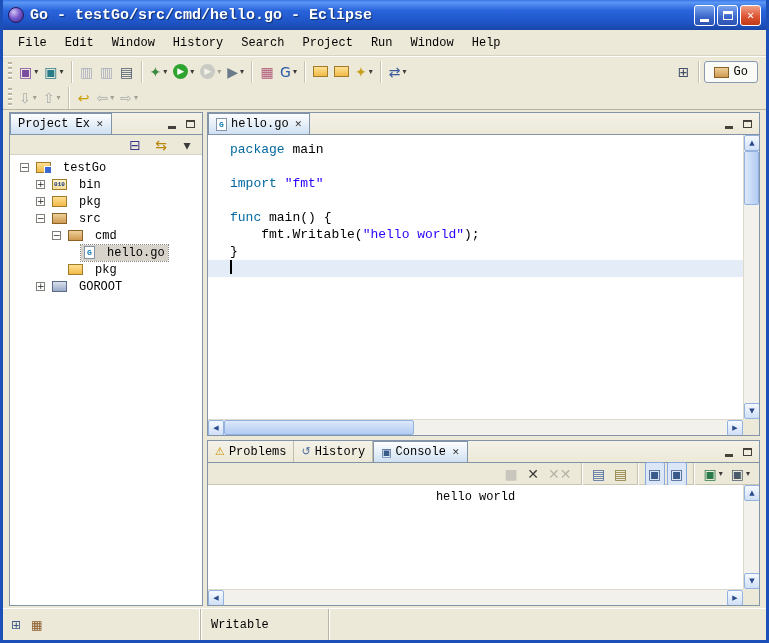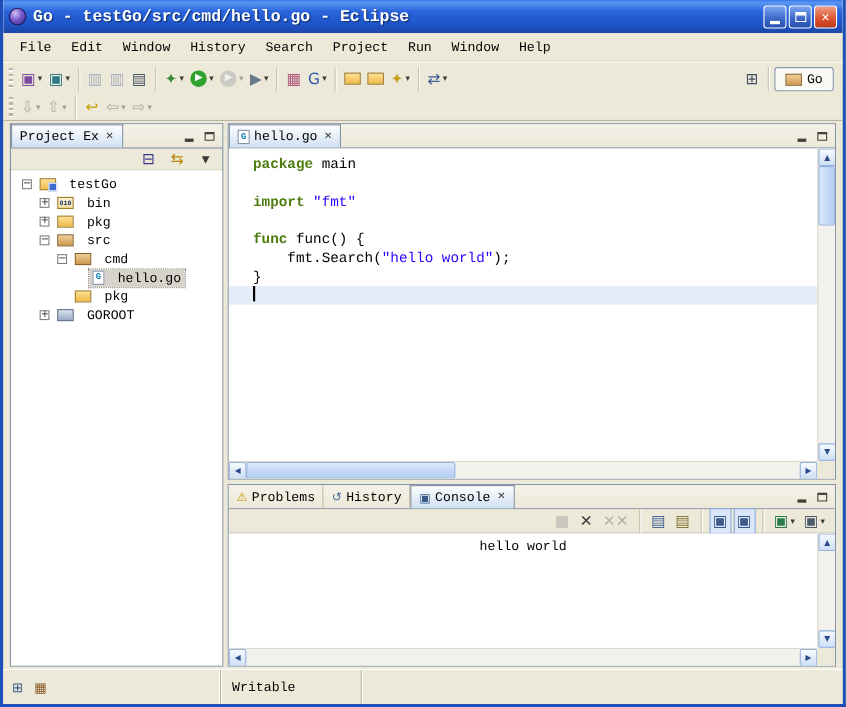--- a/index.html
+++ b/index.html
@@ -75,21 +75,21 @@
   .ticon.project::after { content:""; position:absolute; right:-2px; bottom:-2px; width:6px; height:6px; background:#3a6ad0; border:1px solid #fff; }
   .ticon.folder-bin::after { content:"010"; position:absolute; inset:0; font-size:6px; line-height:10px; text-align:center; color:#16357a; font-weight:bold; }
   .ticon.go-file { width:11px; height:13px; background:#fff; border:1px solid #8494a8; }
   .ticon.go-file::after { content:"G"; position:absolute; inset:0; font-size:8px; line-height:12px; text-align:center; color:#0a78b0; font-weight:bold; }
 
   
   .edit-body { flex:1; position:relative; background:#fff; overflow:hidden; }
   .code { position:absolute; left:0; top:0; right:16px; bottom:16px; padding-top:6px; font-size:13px; line-height:17px; overflow:hidden;}
   .code-line { height:17px; white-space:pre; padding-left:22px; }
   .code-line.current { background:#e3ecf7; }
-  .tok-k { color:#4d7c0f; font-weight:bold; }
+  .tok-k { color:#0369a1; font-weight:normal; }
   .tok-str { color:#2a00ff; }
   .tok-p { color:#000; }
   .caret { display:inline-block; width:2px; height:14px; background:#000; vertical-align:-2px; }
 
   
   .vscroll { position:absolute; top:0; right:0; bottom:16px; width:16px; background:#f2f1ec; border-left:1px solid #ddd9cc; display:flex; flex-direction:column;}
   .hscroll { position:absolute; left:0; right:16px; bottom:0; height:16px; background:#f2f1ec; border-top:1px solid #ddd9cc; display:flex;}
   .sbtn { width:16px; height:16px; flex:none; background:linear-gradient(180deg,#f6faff,#cfdff6); border:1px solid #93b2e0; border-radius:2px;
     color:#2a4a8a; font-size:7px; display:flex; align-items:center; justify-content:center; font-family:"DejaVu Sans",sans-serif;}
   .vthumb { height:54px; background:linear-gradient(90deg,#dcE8fa,#b2ccf2); border:1px solid #93b2e0; border-radius:2px; }
@@ -347,22 +347,22 @@
               <span class="psh-max"></span>
             </span>
         </span>
       </div>
       <div class="edit-body">
         <div class="code" id="code">
             <div class="code-line"><span class="tok-k">package</span><span class="tok-p"> main</span></div>
             <div class="code-line"></div>
             <div class="code-line"><span class="tok-k">import</span><span class="tok-p"> </span><span class="tok-str">"fmt"</span></div>
             <div class="code-line"></div>
-            <div class="code-line"><span class="tok-k">func</span><span class="tok-p"> func() {</span></div>
-            <div class="code-line"><span class="tok-p">    fmt.Search(</span><span class="tok-str">"hello world"</span><span class="tok-p">);</span></div>
+            <div class="code-line"><span class="tok-k">func</span><span class="tok-p"> main() {</span></div>
+            <div class="code-line"><span class="tok-p">    fmt.Writable(</span><span class="tok-str">"hello world"</span><span class="tok-p">);</span></div>
             <div class="code-line"><span class="tok-p">}</span></div>
             <div class="code-line current"><span class="caret"></span></div>
           </div>
         <div class="vscroll">
           <span class="sbtn">▲</span>
           <span class="vthumb"></span>
           <span class="vspace"></span>
           <span class="sbtn">▼</span>
         </div>
         <div class="hscroll">

